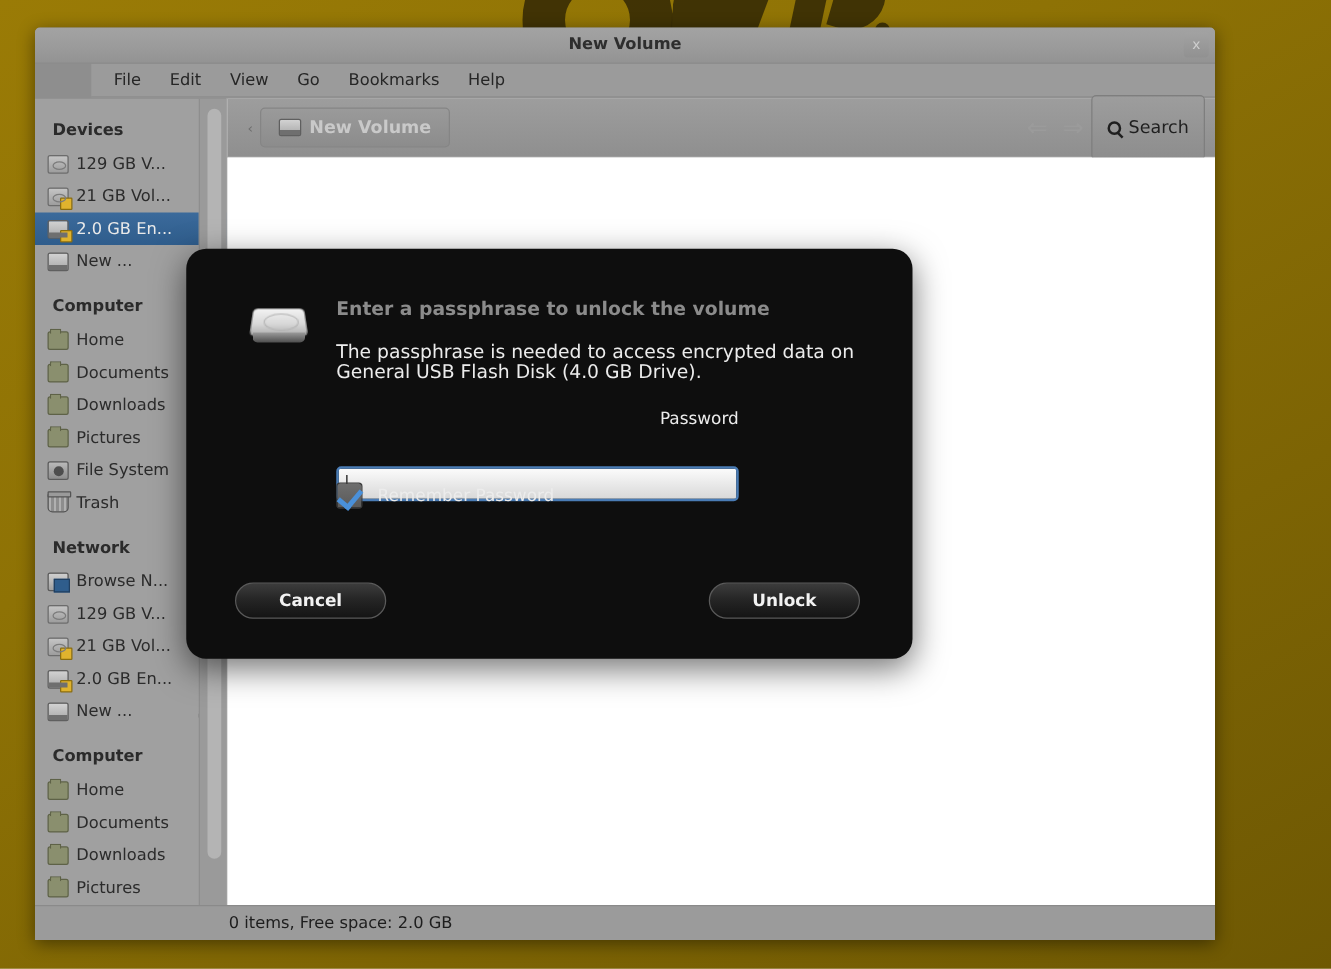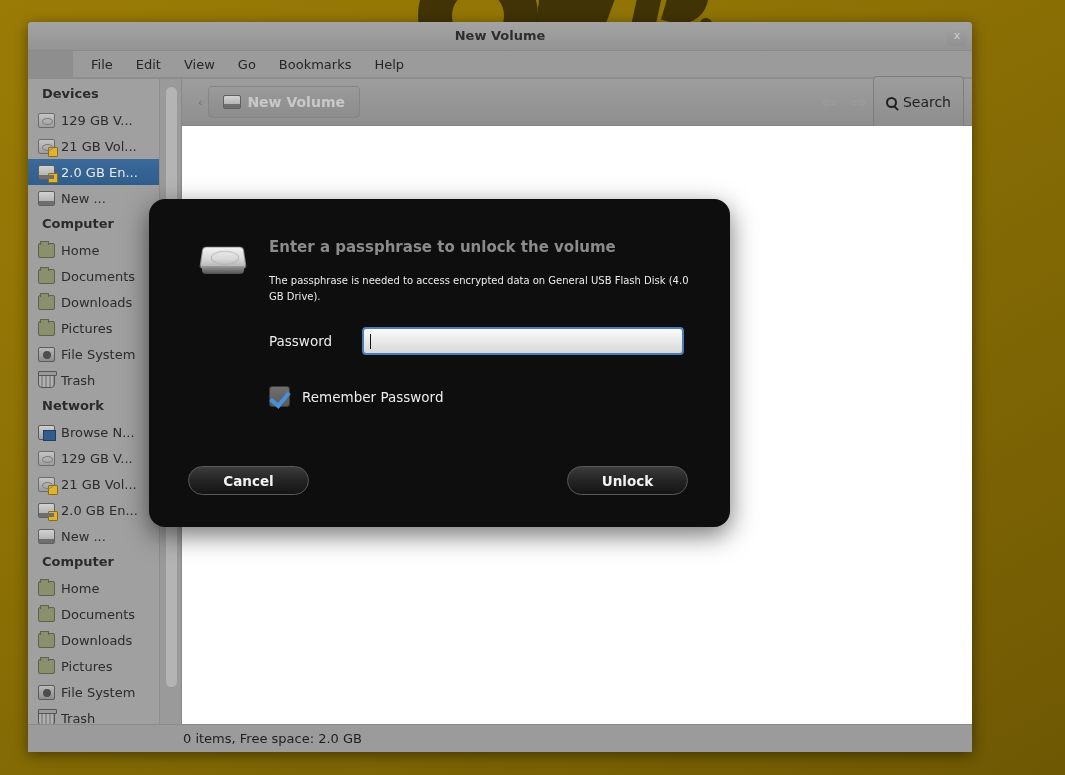--- a/index.html
+++ b/index.html
@@ -88,20 +88,21 @@
     position: relative;
     width: 153px;
     background: #a0a0a0;
     overflow: hidden;
   }
   #sidebar-scroller { padding-top: 2px; }
   .side-head {
     font-size: 13px; font-weight: bold; color: #2b2b2b;
     padding: 5px 0 5px 14px;
     height: 26px;
+    margin-top: 11px;
   }
   .side-item {
     display: flex; align-items: center;
     height: 26px;
     padding-left: 10px;
     font-size: 13px;
     color: #2b2b2b;
     gap: 6px;
     position: relative;
   }
@@ -283,25 +284,25 @@
     background: linear-gradient(180deg,#9a9a9a,#4e4e4e);
     border-radius: 0 0 4px 4px;
   }
 
   #dlg-title {
     position: absolute; left: 120px; top: 39px;
     font-size: 15px; font-weight: bold; color: #8b8b8b;
   }
   #dlg-body {
     position: absolute; left: 120px; top: 74px; width: 420px;
-    font-size: 10px; line-height: 16px; color: #ececec;
+    font-size: 15px; line-height: 16px; color: #ececec;
   }
   #pw-row {
     position: absolute; left: 120px; top: 128px;
-    display: flex; align-items: center; gap: 30px;
+    display: flex; align-items: flex-end; gap: 30px; flex-direction: column;
   }
   #pw-label { font-size: 13.5px; color: #ececec; }
   #pw-input {
     width: 322px; height: 28px;
     background: linear-gradient(180deg,#fbfbfb,#d8d8d8);
     border: 2px solid #4a7cb5;
     border-radius: 4px;
     position: relative;
   }
   #pw-caret {

